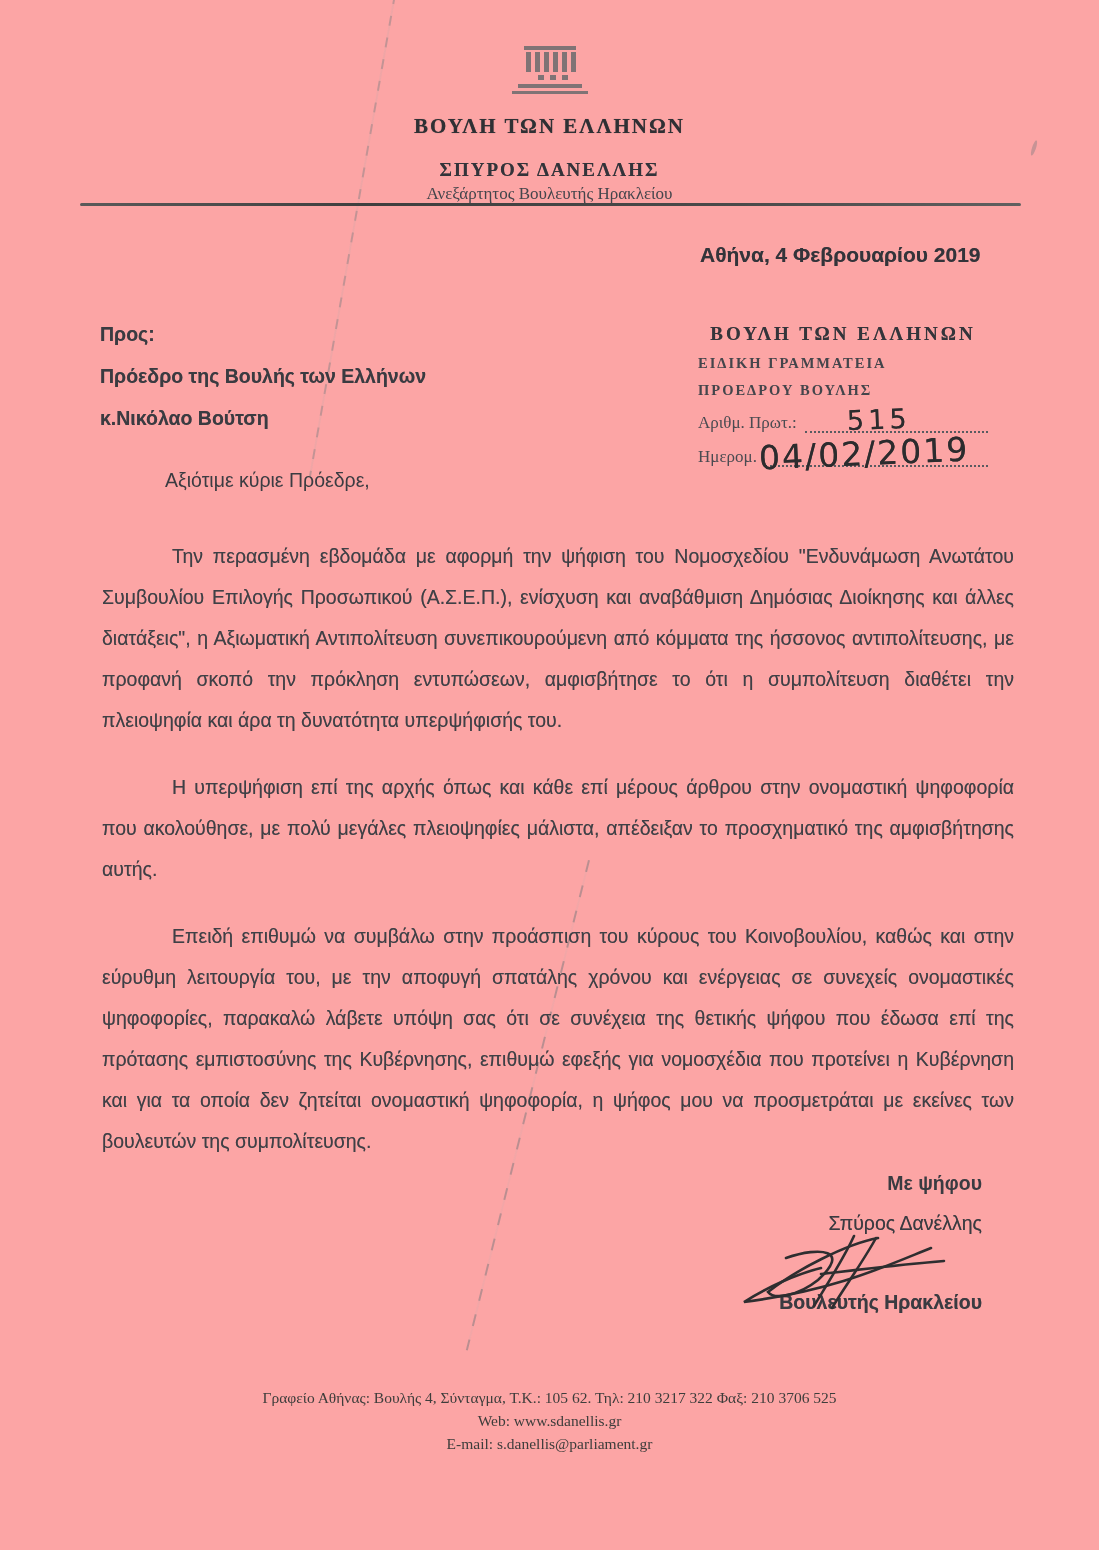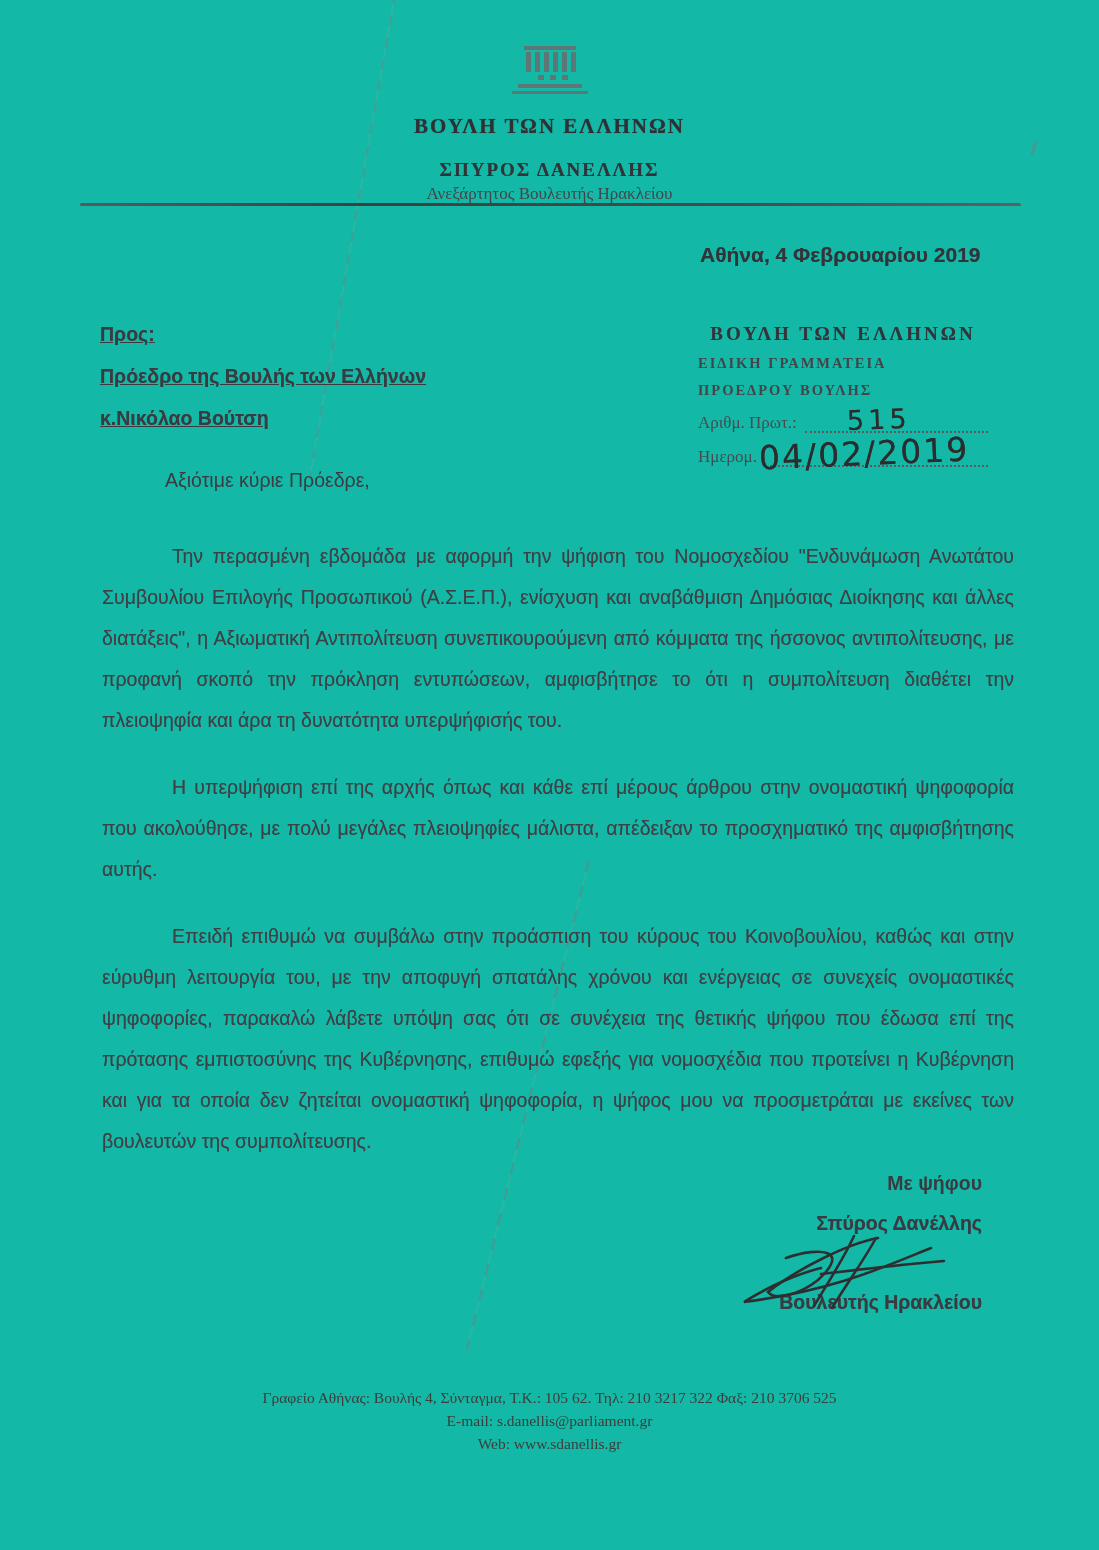--- a/index.html
+++ b/index.html
@@ -1,20 +1,20 @@
 <!DOCTYPE html>
 <html lang="el"><head>
 <meta charset="utf-8">
 <style>
   html,body{margin:0;padding:0;background:#e8e8e8;}
   .page{
     position:relative;
     width:1099px;height:1550px;
     margin:0 auto;
-    background:#14b8a6;
+    background:#fca5a5;
     overflow:hidden;
     font-family:"Liberation Sans", sans-serif;
     color:#3e3f45;
   }
   
   .letterhead{position:absolute;top:42px;left:0;width:100%;text-align:center;}
   .emblem{display:inline-block;filter:blur(.7px);opacity:.85;}
   .org-title{
     margin-top:6px;
     font-family:"Liberation Serif", serif;
@@ -38,21 +38,21 @@
     border-radius:2px;filter:blur(.4px);
   }
   
   .dateline{
     position:absolute;top:243px;left:700px;
     font-size:21px;font-weight:bold;color:#33343a;
     text-shadow:0 0 .6px rgba(51,52,58,.6);
   }
   
   .recipient{position:absolute;top:323px;left:100px;font-size:19.5px;font-weight:600;color:#3a3b41;}
-  .recipient div{margin-bottom:19px;text-shadow:0 0 .5px rgba(58,59,65,.55);text-decoration:underline;}
+  .recipient div{margin-bottom:19px;text-shadow:0 0 .5px rgba(58,59,65,.55);}
   
   .stamp{position:absolute;top:323px;left:698px;width:290px;color:#3a3b41;}
   .stamp-org{
     text-align:center;font-family:"Liberation Serif", serif;font-weight:bold;
     font-size:19px;letter-spacing:3px;color:#34353b;white-space:nowrap;
     text-shadow:0 0 .6px rgba(52,53,59,.6);
   }
   .stamp-dept{
     text-align:left;font-family:"Liberation Serif", serif;font-weight:bold;
     font-size:14.5px;letter-spacing:2px;color:#44454b;margin-top:10px;
@@ -80,21 +80,21 @@
   .salutation{position:absolute;top:469px;left:165px;font-size:19.5px;color:#3b3c42;}
   .body-text{
     position:absolute;top:536px;left:102px;width:912px;
     font-size:19.5px;line-height:41px;text-align:justify;color:#3f4046;
     text-shadow:0 0 .5px rgba(63,64,70,.5);
   }
   .body-text p{margin:0 0 26px 0;text-indent:70px;}
   
   .closing{position:absolute;top:1172px;right:117px;text-align:right;font-size:19.5px;color:#3a3b41;}
   .closing .valediction{font-weight:bold;margin-bottom:17px;}
-  .closing .name{font-weight:bold;margin-bottom:56px;text-shadow:0 0 .5px rgba(58,59,65,.6);}
+  .closing .name{font-weight:normal;margin-bottom:56px;text-shadow:0 0 .5px rgba(58,59,65,.6);}
   .closing .role{font-weight:bold;text-shadow:0 0 .5px rgba(58,59,65,.6);}
   .signature{position:absolute;top:1228px;right:148px;}
   
   .footer{
     position:absolute;top:1386px;left:0;width:100%;text-align:center;
     font-family:"Liberation Serif", serif;font-size:15.5px;line-height:23px;color:#3d3d3b;
   }
   
   .crease{position:absolute;width:2px;filter:blur(.4px);}
   .crease-top{
@@ -191,17 +191,17 @@
         <path d="M60,30 C95,18 125,22 92,52 C72,68 48,72 42,64 C70,42 120,16 152,10"></path>
         <path d="M128,8 C118,30 100,58 88,78"></path>
         <path d="M150,10 C138,32 118,60 106,80"></path>
         <path d="M95,46 C130,42 180,36 218,33"></path>
       </g>
     </svg>
   </div>
 
   <div class="footer">
     <div>Γραφείο Αθήνας: Βουλής 4, Σύνταγμα, Τ.Κ.: 105 62. Τηλ: 210 3217 322 Φαξ: 210 3706 525</div>
+    <div>Web: www.sdanellis.gr</div>
     <div>E-mail: s.danellis@parliament.gr</div>
-    <div>Web: www.sdanellis.gr</div>
   </div>
 
 </div>
 
 </body></html>

